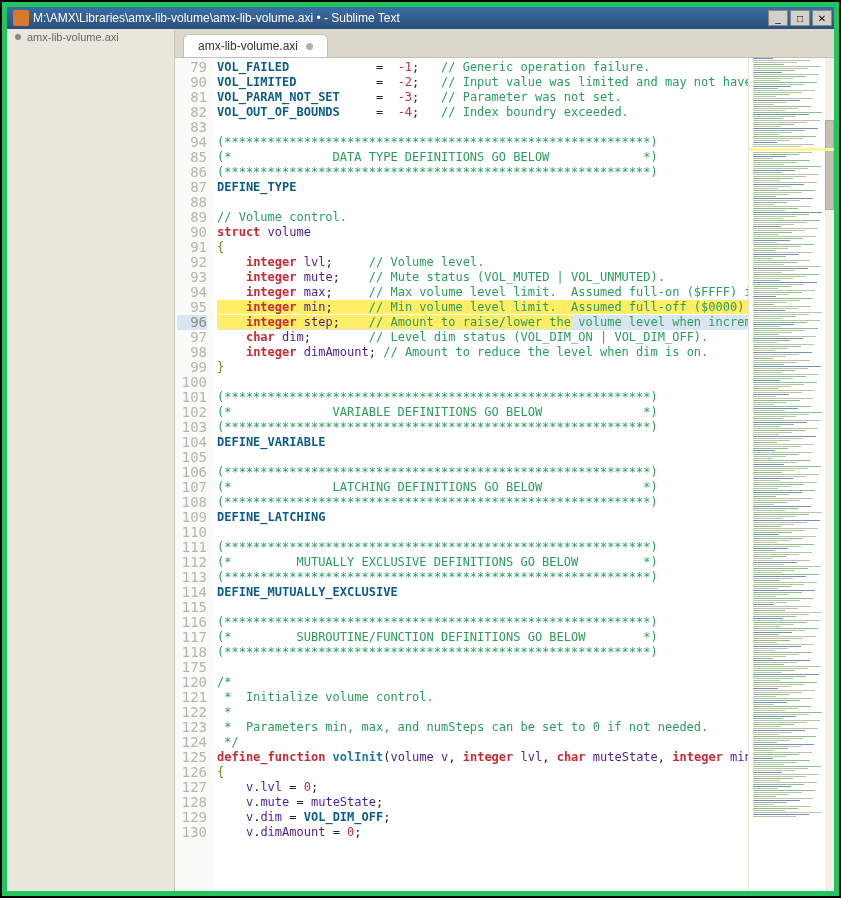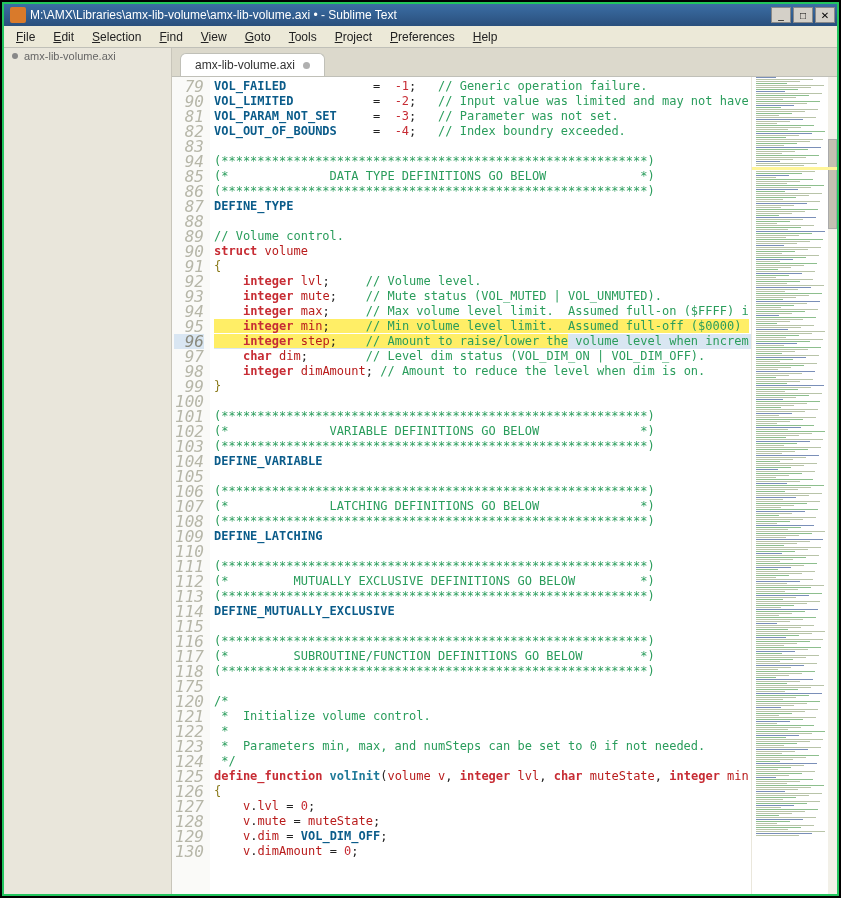--- a/index.html
+++ b/index.html
@@ -9,21 +9,21 @@
   background: #000;
   width: 841px;
   height: 898px;
   overflow: hidden;
   position: relative;
 }
 .window {
   position: absolute;
   top: 2px; left: 2px; right: 2px; bottom: 2px;
   background: #ece9d8;
-  border: 2px solid #22c55e;
+  border: 5px solid #22c55e;
   display: flex;
   flex-direction: column;
 }
 .titlebar {
   height: 22px;
   background: linear-gradient(#3b6ea5, #2a4f7c);
   display: flex;
   align-items: center;
   color: #fff;
   font-size: 12px;
@@ -80,37 +80,37 @@
   border-radius:6px 6px 0 0;padding:4px 14px;font-size:12px;color:#333;
   display:flex;align-items:center;gap:8px;
 }
 .tab .dirty-dot { width:7px;height:7px;border-radius:50%;background:#b0b0b0; }
 
 .editor-body {
   flex:1;display:flex;background:#fff;min-height:0;border-top:1px solid #c0c0b8;position:relative;
 }
 .gutter {
   width:38px;background:#fafaf8;color:#b6b6a8;text-align:right;
-  font-family:Consolas,monospace;font-size:16px;line-height:15px;
-  padding:2px 6px 2px 2px;user-select:none;font-style:italic;
+  font-family:Consolas,monospace;font-size:14px;line-height:15px;
+  padding:2px 6px 2px 2px;user-select:none;
 }
 .gutter .ln { height:15px; }
 .gutter .ln.sel { background:#d9e6f2;color:#8a8a7d; }
 
 .code {
   flex:1;font-family:Consolas,monospace;font-size:12px;line-height:15px;
   padding:2px 0 2px 4px;white-space:pre;position:relative;overflow:hidden;color:#222;
 }
 .code .line { height:15px; display:block; }
 .code .line.cursor-line { background:#d9e6f2; }
 
 .tok-kw    { color:#c72c34; font-weight:bold; }   
 .tok-dir   { color:#0b5c8a; font-weight:bold; }   
 .tok-const { color:#0b5c8a; font-weight:bold; }   
-.tok-id    { color:#b91c1c; }                     
+.tok-id    { color:#4c1d95; }                     
 .tok-num   { color:#c72c34; }
 .tok-cmt   { color:#2a9d5c; }
 .tok-fn    { color:#1f7a99; font-weight:bold; }
 .tok-op    { color:#222; }
 .tok-brace { color:#8a7a1a; }
 
 .hl-yellow { background:#ffee66; }
 
 .minimap {
   width:86px;border-left:1px solid #eae7dc;position:relative;overflow:hidden;
@@ -136,32 +136,20 @@
   <div class="titlebar">
     <div class="icon"></div>
     <div class="title-text">M:\AMX\Libraries\amx-lib-volume\amx-lib-volume.axi • - Sublime Text</div>
     <div class="win-btns">
       <div class="win-btn">_</div>
       <div class="win-btn">□</div>
       <div class="win-btn">✕</div>
     </div>
   </div>
 
-  <div class="menubar">
-    <div class="menu-item">File</div>
-    <div class="menu-item">Edit</div>
-    <div class="menu-item">Selection</div>
-    <div class="menu-item">Find</div>
-    <div class="menu-item">View</div>
-    <div class="menu-item">Goto</div>
-    <div class="menu-item">Tools</div>
-    <div class="menu-item">Project</div>
-    <div class="menu-item">Preferences</div>
-    <div class="menu-item">Help</div>
-  </div>
 
   <div class="content">
     <div class="sidebar">
       <div class="open-file">
         <div class="dot"></div>
         <span>amx-lib-volume.axi</span>
       </div>
     </div>
 
     <div class="editor-area">

